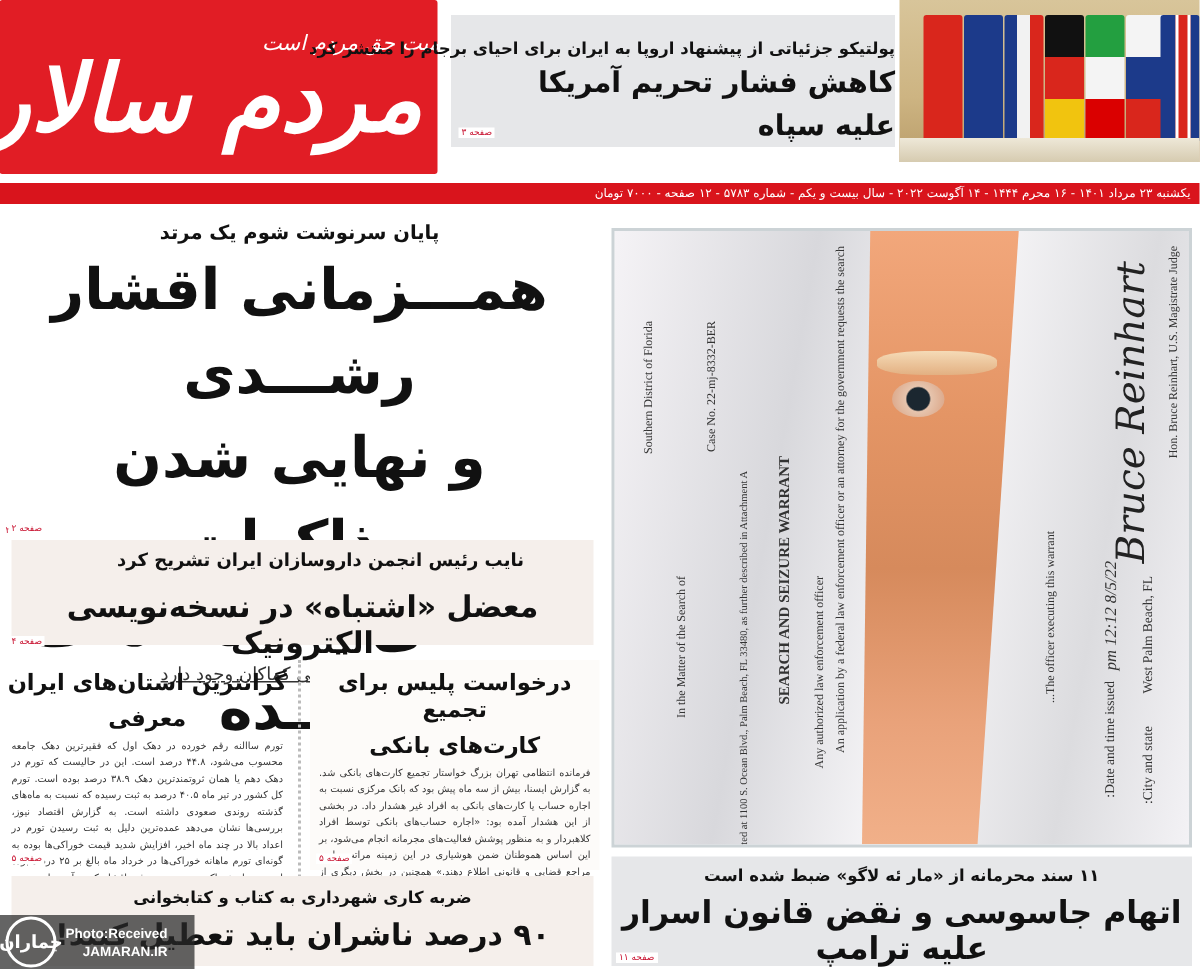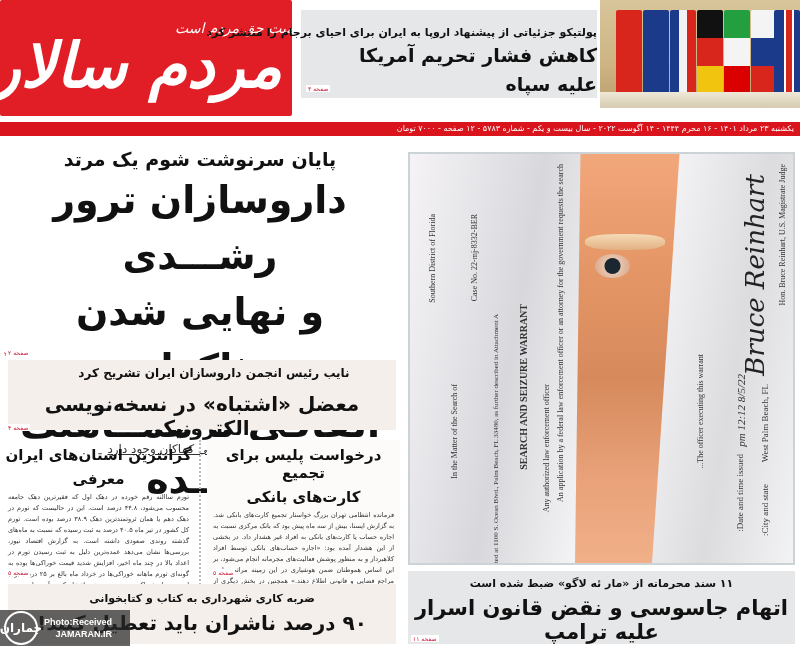--- a/index.html
+++ b/index.html
@@ -25,21 +25,21 @@
   .f-ir { left: 124px; background: linear-gradient(180deg,#239f40 0 33%,#f4f4f4 33% 66%,#da0000 66%); }
   .f-ru { left: 151px; background: linear-gradient(180deg,#f4f4f4 0 33%,#1c3a8a 33% 66%,#d9261c 66%); }
   .f-uk { left: 174px; background: #1c3a8a; }
   .f-uk::before { content: ""; position: absolute; left: 10px; top: 0; width: 6px; height: 100%; background: #d9261c; border-left: 2px solid #fff; border-right: 2px solid #fff; }
   .chairs { position: absolute; left: 0; bottom: 0; width: 100%; height: 16px; background: linear-gradient(180deg,#eee8d8,#d6cbb0); }
 
   .date-bar { position: absolute; left: 0; top: 122px; width: 800px; height: 14px; background: #d9141c; color: #fff; font-size: 8px; line-height: 14px; padding-right: 6px; text-align: right; white-space: nowrap; overflow: hidden; padding-left: 44px; }
   .date-bar span { display: inline-block; width: 400px; text-align: left; padding-left: 4px; }
 
   .lead { position: absolute; left: 0; top: 148px; width: 400px; text-align: center; }
-  .lead .kicker { font-size: 19px; font-weight: bold; margin-bottom: 2px; }
+  .lead .kicker { font-size: 13px; font-weight: bold; margin-bottom: 2px; }
   .lead .headline { font-size: 38px; font-weight: 900; line-height: 56px; letter-spacing: -0.5px; }
   .lead .page-tag { left: 2px; top: 202px; }
 
   .pharma { position: absolute; left: 8px; top: 360px; width: 388px; height: 70px; background: #f5efeb; text-align: center; }
   .pharma .kicker { font-size: 12px; font-weight: bold; margin-top: 6px; padding-left: 24px; }
   .pharma .headline { font-size: 20px; font-weight: bold; margin-top: 12px; }
   .pharma .sub { font-size: 12px; color: #333; margin-top: 2px; text-decoration: underline; }
   .pharma .check { color: #c8102e; font-weight: bold; margin-left: 4px; }
   .pharma-tag1 { left: 6px; top: 349px; }
   .pharma-tag2 { left: 6px; top: 424px; }
@@ -98,21 +98,21 @@
   <div class="flag f-uk"></div>
   <div class="chairs"></div>
 </div>
 
 <div class="date-bar">
   <span>یکشنبه ۲۳ مرداد ۱۴۰۱ - ۱۶ محرم ۱۴۴۴ - ۱۴ آگوست ۲۰۲۲ - سال بیست و یکم - شماره ۵۷۸۳ - ۱۲ صفحه - ۷۰۰۰ تومان</span>
 </div>
 
 <div class="lead">
   <div class="kicker">پایان سرنوشت شوم یک مرتد</div>
-  <div class="headline">داروسازان ترور رشـــدی</div>
+  <div class="headline">همـــزمانی اقشار رشـــدی</div>
   <div class="headline">و نهایی شدن مذاکرات</div>
   <div class="headline">اتفاقی یا همــاهنگ شــده</div>
   <span class="page-tag">صفحه ۲</span>
 </div>
 
 <span class="page-tag pharma-tag1">صفحه ۲</span>
 <div class="pharma">
   <div class="kicker">نایب رئیس انجمن داروسازان ایران تشریح کرد</div>
   <div class="headline">معضل «اشتباه» در نسخه‌نویسی الکترونیک</div>
   <div class="sub"><span class="check">✓</span><span>کمبودهای دارویی کماکان وجود دارد</span></div>

